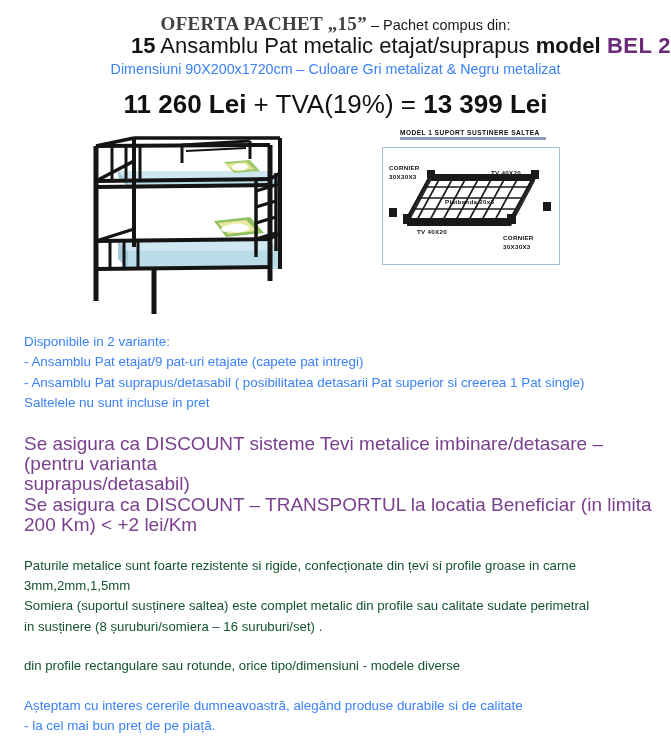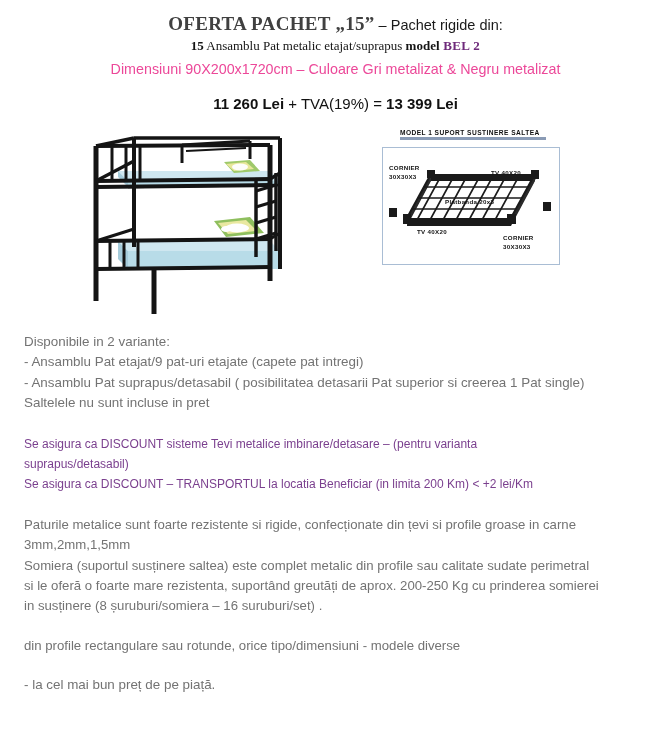--- a/index.html
+++ b/index.html
@@ -30,43 +30,44 @@
     color: #404040;
     letter-spacing: .3px;
   }
   .hdr-line1 .offer-rest {
     font-family: "Liberation Sans", sans-serif;
     font-size: 14.5px;
     color: #1a1a1a;
   }
 
   .hdr-line2 {
-    font-family: Liberation Serif, serif;
-    font-size: 13px;
+    font-family: Liberation Sans, sans-serif;
+    font-size: 22px;
     line-height: 22px;
     color: #141414;
+    text-align: right;
   }
   .hdr-line2 .qty { font-weight: bold; }
   .hdr-line2 .model-word { font-weight: bold; }
   .hdr-line2 .model-code {
     font-weight: bold;
     color: #6e2a7a;
     letter-spacing: .4px;
   }
 
   .hdr-line3 {
     font-size: 14.3px;
     line-height: 22px;
-    color: #ec4899;
+    color: #3b82f6;
     margin-top: 1px;
   }
 
   .hdr-price {
     margin-top: 11px;
-    font-size: 15px;
+    font-size: 26px;
     line-height: 26px;
     color: #111111;
   }
   .hdr-price b { font-weight: bold; }
   .hdr-price .tva { font-weight: normal; }
 
   
   .media-row {
     position: relative;
     height: 200px;
@@ -134,43 +135,43 @@
   .content {
     position: absolute;
     left: 24px;
     top: 332px;
     width: 628px;
   }
   .para { margin: 0; }
   .blk-dark {
     font-size: 13.4px;
     line-height: 20.4px;
-    color: #737373;
+    color: #3b82f6;
   }
   .blk-purple {
-    font-size: 12px;
+    font-size: 19px;
     line-height: 20.4px;
     color: #7a3f8e;
   }
   .blk-slate {
     font-size: 13.2px;
     line-height: 20.4px;
-    color: #737373;
+    color: #14532d;
   }
   .gap-lg { height: 20px; }
   .gap-md { height: 19px; }
   .ital { }
 </style>
 </head>
 <body>
 
 <div class="header">
 
   <div class="hdr-line1">
-    <span class="offer-title">OFERTA PACHET „15”</span><span class="offer-rest"> – Pachet rigide din:</span>
+    <span class="offer-title">OFERTA PACHET „15”</span><span class="offer-rest"> – Pachet compus din:</span>
   </div>
 
   <div class="hdr-line2">
     <span class="qty">15</span><span> Ansamblu Pat metalic etajat/suprapus </span><span class="model-word">model</span><span class="model-code"> BEL 2</span>
   </div>
 
   <div class="hdr-line3">Dimensiuni 90X200x1720cm – Culoare Gri metalizat &amp; Negru metalizat</div>
 
   <div class="hdr-price">
     <b>11 260 Lei</b><span class="tva"> + TVA(19%) = </span><b>13 399 Lei</b>
@@ -316,29 +317,29 @@
     <p class="para blk-purple">Se asigura ca DISCOUNT sisteme Tevi metalice imbinare/detasare – (pentru varianta</p>
     <p class="para blk-purple">suprapus/detasabil)</p>
     <p class="para blk-purple">Se asigura ca DISCOUNT – TRANSPORTUL la locatia Beneficiar (in limita 200 Km) &lt; +2 lei/Km</p>
   </div>
 
   <div class="gap-lg"></div>
 
   <div>
     <p class="para blk-slate">Paturile metalice sunt foarte rezistente si rigide, confecționate din țevi si profile groase in carne 3mm,2mm,1,5mm</p>
     <p class="para blk-slate">Somiera (suportul susținere saltea) este complet metalic din profile sau calitate sudate perimetral</p>
-    <p class="para blk-slate">si le oferă o foarte mare rezistenta, suportând greutăți de aprox. 200-250 Kg cu prinderea somierei</p>
     <p class="para blk-slate"><span>in susținere </span><span class="ital">(8 șuruburi/somiera – 16 suruburi/set)</span><span> .</span></p>
   </div>
 
   <div class="gap-md"></div>
 
   <div>
     <p class="para blk-slate">din profile rectangulare sau rotunde, orice tipo/dimensiuni - modele diverse</p>
   </div>
 
   <div class="gap-md"></div>
 
   <div>
+    <p class="para blk-dark">Așteptam cu interes cererile dumneavoastră, alegând produse durabile si de calitate</p>
     <p class="para blk-dark">- la cel mai bun preț de pe piață.</p>
   </div>
 
 </div>
 
 </body></html>

